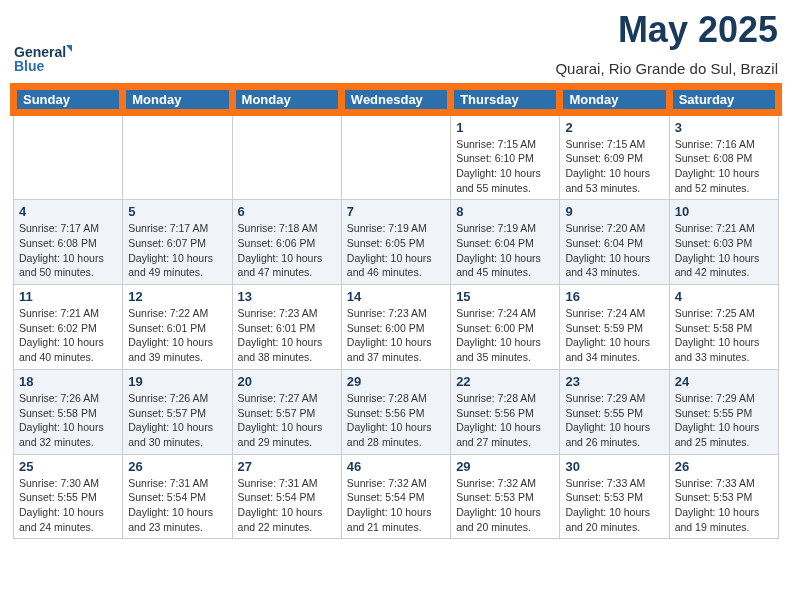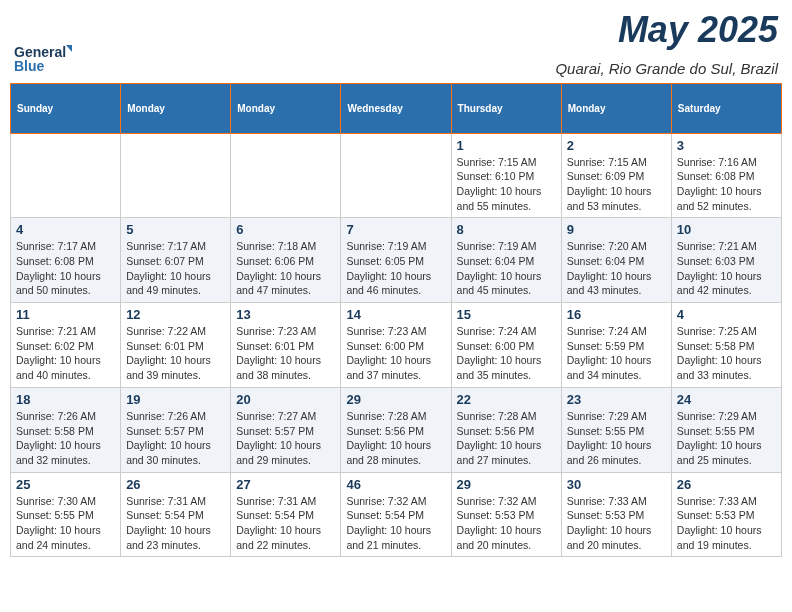--- a/index.html
+++ b/index.html
@@ -18,46 +18,45 @@
       padding: 0 4px;
       gap: 12px;
     }
     .logo {
       display: flex;
       align-items: center;
       gap: 0;
     }
     .title-area {
       text-align: right;
-      font-style: italic;
     }
     .month-title {
       font-size: 36px;
       font-weight: bold;
       color: #1a3a5c;
       line-height: 1.1;
     }
     .location {
       font-size: 15px;
       color: #333;
       margin-top: 10px;
     }
     .calendar {
       width: 100%;
       border-collapse: collapse;
       border: 1px solid #ccc;
     }
     .calendar th {
       background-color: #2c6fad;
       color: #fff;
-      font-size: 10px;
+      font-size: 13px;
       font-weight: bold;
-      padding: 19px 6px;
+      padding: 2px 6px;
       text-align: left;
-      border: 1px solid #f97316;
+      border: 7px solid #f97316;
     }
     .calendar td {
       width: 14.28%;
       vertical-align: top;
       padding: 4px 5px;
       font-size: 11px;
       color: #333;
       border: 1px solid #ccc;
       min-height: 80px;
       height: 80px;

